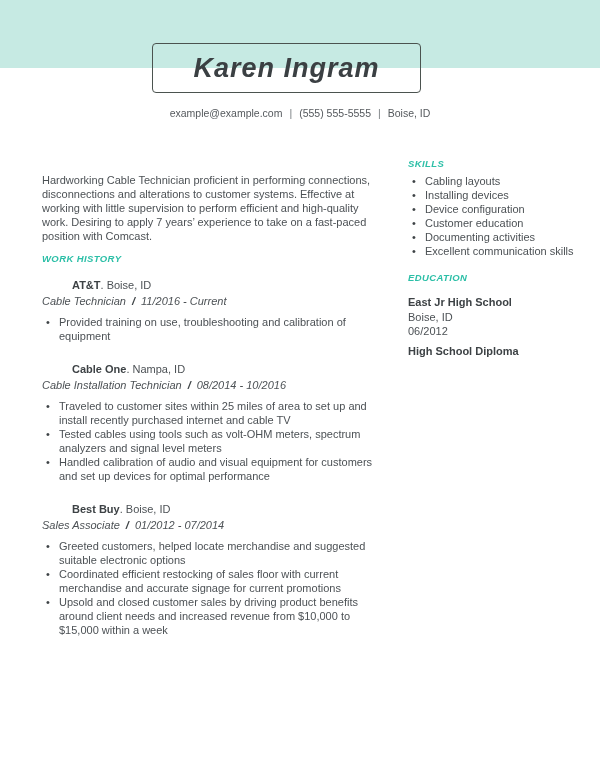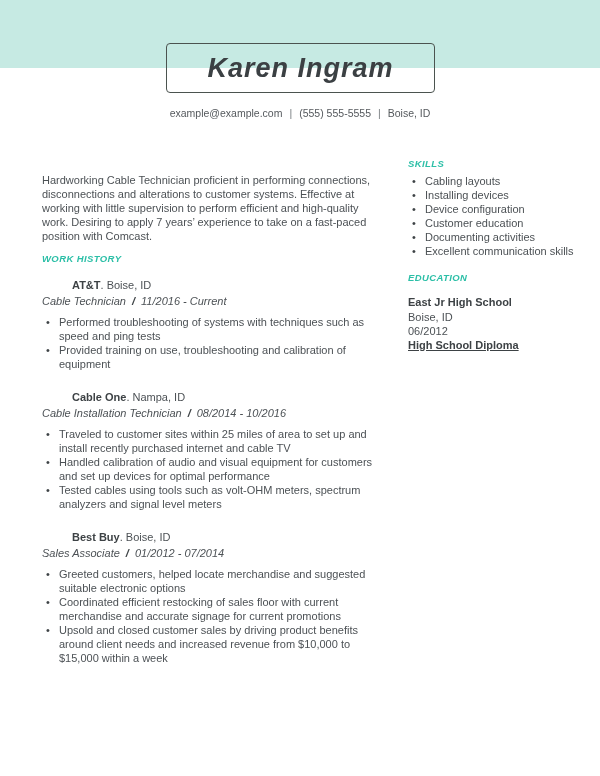--- a/index.html
+++ b/index.html
@@ -8,21 +8,21 @@
     width:600px; height:776px;
     background:#ffffff;
     font-family:"Liberation Sans","DejaVu Sans",sans-serif;
     overflow:hidden;
   }
   .band {
     position:absolute; left:0; top:0; width:600px; height:68px;
     background:#c6eae3;
   }
   .name-box {
-    position:absolute; left:166px; top:43px; width:269px; height:50px;
+    position:absolute; left:152px; top:43px; width:269px; height:50px;
     border:1px solid #4b534f; border-radius:4px;
     display:flex; align-items:center; justify-content:center;
     box-sizing:border-box;
   }
   .name {
     font-size:27px; font-weight:bold; font-style:italic;
     color:#3b4043; letter-spacing:1px; white-space:nowrap;
   }
   .contact {
     position:absolute; left:0; top:107px; width:600px;
@@ -61,21 +61,21 @@
   .job ul.bullets li { margin-top:0; }
   .job + .job { margin-top:12px; }
   .job.gap-lg { margin-top:19px; }
 
   .skills-list { margin-top:13px; }
   .skills-list li { line-height:15px; }
 
   .edu-heading { margin-top:14px; }
   .edu-block { margin-top:12px; font-size:11px; line-height:14px; color:#4c5155; }
   .edu-school { font-weight:bold; color:#3d4245; line-height:15px; }
-  .edu-degree { font-weight:bold; color:#3d4245; line-height:15px;text-decoration:underline; }
+  .edu-degree { font-weight:bold; color:#3d4245; margin-top:6px; line-height:15px; }
 </style>
 </head>
 <body>
 
 <div class="page">
 
   <div class="band"></div>
 
   <div class="name-box">
     <span class="name">Karen Ingram</span>
@@ -92,36 +92,35 @@
     <h2 class="section-heading work-heading">WORK HISTORY</h2>
 
     <div class="job">
       <div class="job-company-line">
         <span class="job-company">AT&amp;T</span><span>. </span><span>Boise, ID</span>
       </div>
       <div class="job-title-line">
         <span>Cable Technician</span><span class="job-slash">/</span><span>11/2016 - Current</span>
       </div>
       <ul class="bullets">
-        <li>Performed troubleshooting of systems with techniques such as speed and ping tests</li>
         <li>Provided training on use, troubleshooting and calibration of equipment</li>
       </ul>
     </div>
 
     <div class="job gap-lg">
       <div class="job-company-line">
         <span class="job-company">Cable One</span><span>. </span><span>Nampa, ID</span>
       </div>
       <div class="job-title-line">
         <span>Cable Installation Technician</span><span class="job-slash">/</span><span>08/2014 - 10/2016</span>
       </div>
       <ul class="bullets">
         <li>Traveled to customer sites within 25 miles of area to set up and install recently purchased internet and cable TV</li>
+        <li>Tested cables using tools such as volt-OHM meters, spectrum analyzers and signal level meters</li>
         <li>Handled calibration of audio and visual equipment for customers and set up devices for optimal performance</li>
-        <li>Tested cables using tools such as volt-OHM meters, spectrum analyzers and signal level meters</li>
       </ul>
     </div>
 
     <div class="job gap-lg">
       <div class="job-company-line">
         <span class="job-company">Best Buy</span><span>. </span><span>Boise, ID</span>
       </div>
       <div class="job-title-line">
         <span>Sales Associate</span><span class="job-slash">/</span><span>01/2012 - 07/2014</span>
       </div>

